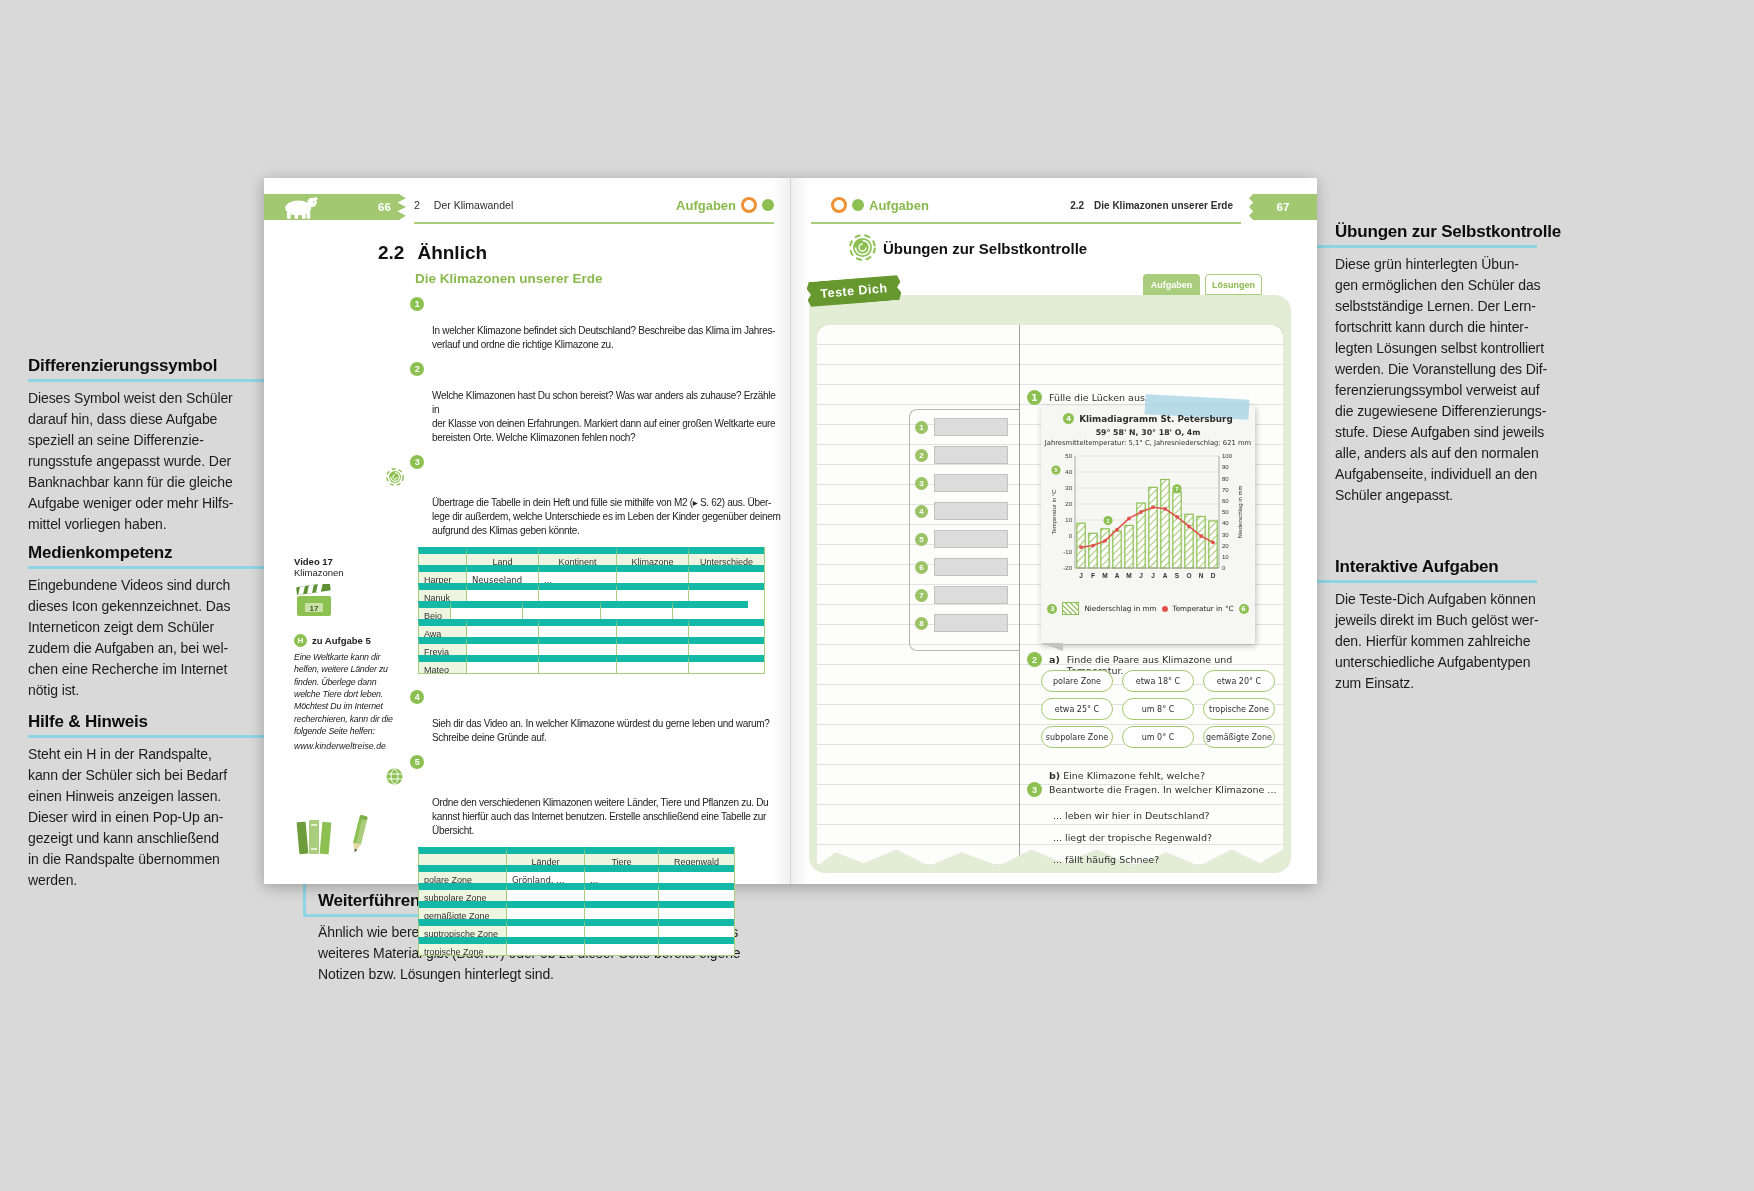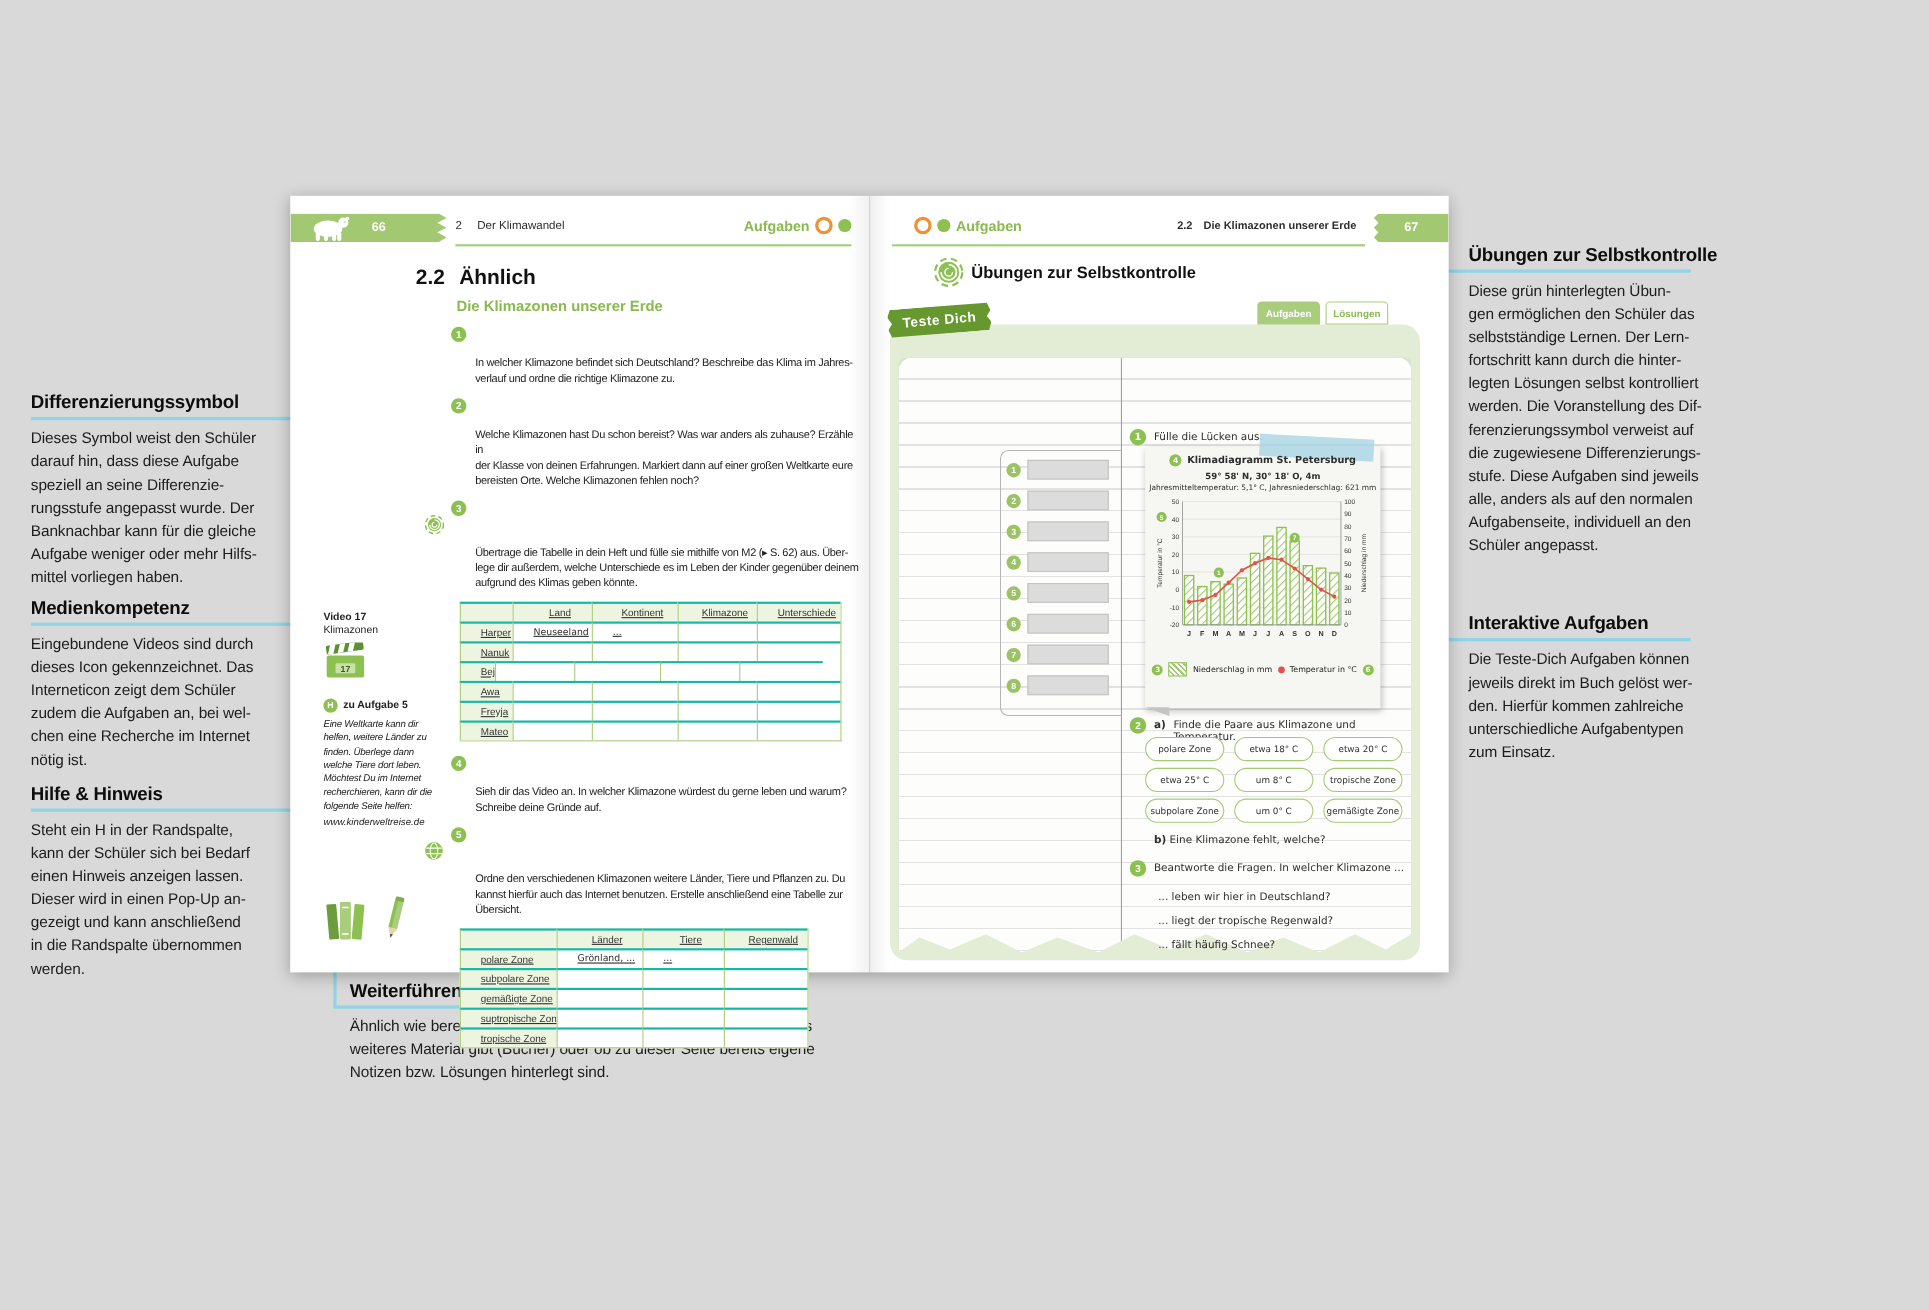--- a/index.html
+++ b/index.html
@@ -8,41 +8,41 @@
   .ann-title{position:absolute;font-size:17px;font-weight:bold;color:#0d0d0d;letter-spacing:-.2px;}
   .ann-body{position:absolute;font-size:14px;line-height:1.5;color:#1c1c1c;white-space:pre-line;letter-spacing:-.1px;}
   .bline{position:absolute;background:#8ed6e6;height:3px;}
   .bline.vert{width:3px;}
   
   .page{position:absolute;top:178px;width:526px;height:706px;background:#fff;}
   .lp{left:264px;background:linear-gradient(to left,#f1f1f1,#fff 18px);}
   .rp{left:790px;background:linear-gradient(to right,#efefef,#fff 18px);border-left:1px solid #d5d5d5;}
   .spread-shadow{position:absolute;left:264px;top:178px;width:1052px;height:706px;box-shadow:0 3px 14px rgba(0,0,0,.28);}
   
-  .band{position:absolute;top:16px;height:26px;background:#a3c872;color:#fff;display:flex;align-items:center;}
+  .band{position:absolute;top:16px;height:26px;background:#a3c872;color:#fff;display:flex;align-items:center;gap:40px;}
   .band-left{left:0;width:142px;clip-path:polygon(0 0,95% 0,100% 16%,94% 33%,100% 50%,94% 66%,100% 84%,95% 100%,0 100%);}
   .band-right{right:0;width:68px;clip-path:polygon(6% 0,100% 0,100% 100%,6% 100%,0 84%,6% 66%,0 50%,6% 33%,0 16%);justify-content:center;}
   .band .pgnum{font-size:11.5px;font-weight:bold;color:#fff;}
   .hdr-chap{position:absolute;left:150px;top:21px;font-size:10.5px;color:#2e2e2e;display:flex;gap:14px;}
   .hdr-rule{position:absolute;top:44px;height:1.5px;background:#a9cd7c;}
   .hdr-label{position:absolute;top:19px;display:flex;align-items:center;gap:5px;font-size:13px;font-weight:bold;color:#8ab94e;}
   .circ-o{width:10px;height:10px;border:3px solid #ef9236;border-radius:50%;display:inline-block;}
   .circ-g{width:12px;height:12px;background:#8cc152;border-radius:50%;display:inline-block;}
   .rp-hdr-sec{position:absolute;top:22px;font-size:10px;font-weight:bold;color:#2e2e2e;display:flex;gap:10px;}
   
   .sec{position:absolute;left:114px;top:64px;display:flex;gap:13px;font-size:19px;font-weight:bold;color:#111;}
   .sec-sub{position:absolute;left:151px;top:93px;font-size:13.5px;font-weight:bold;color:#8ab94e;}
   .lp-main{position:absolute;left:146px;top:118px;width:372px;}
   .task{position:relative;padding-left:22px;font-size:10px;letter-spacing:-.3px;line-height:1.4;color:#222;white-space:pre-line;margin-bottom:9px;}
   .gc{display:inline-flex;align-items:center;justify-content:center;background:#8cc152;color:#fff;border-radius:50%;font-weight:bold;}
   .task .tnum{position:absolute;left:0;top:1px;width:14px;height:14px;font-size:9px;}
   .t-icon{position:absolute;left:-24px;top:0;}
   .gt{display:inline-block;border-right:1px solid #a9cd7c;border-bottom:1px solid #a9cd7c;background:#fff;}
   .gt-r{display:flex;}
-  .gt-c{border-left:1px solid #a9cd7c;border-top:2px solid #14b8a6;height:18px;box-sizing:border-box;font-size:9px;color:#333;padding:3px 5px 0 18px;overflow:hidden;white-space:nowrap;text-decoration:underline;}
+  .gt-c{border-left:1px solid #a9cd7c;border-top:7px solid #14b8a6;height:18px;box-sizing:border-box;font-size:9px;color:#333;padding:3px 5px 0 5px;overflow:hidden;white-space:nowrap;}
   .gt-h .gt-c{text-align:center;}
   .gt-f{background:#edf4e0;}
   .hand{font-family:"DejaVu Sans",sans-serif;font-size:8.5px;color:#2e2e2e;}
   #table1{margin:3px 0 12px 8px;}
   #table2{margin:3px 0 0 8px;}
   .lp-margin{position:absolute;left:30px;top:378px;width:112px;color:#222;}
   .mg-b{font-size:9.5px;font-weight:bold;}
   .mg-t{font-size:9.5px;margin-bottom:6px;}
   .mg-hint{display:flex;align-items:center;gap:5px;margin-top:10px;}
   .mg-hint .hc{width:13px;height:13px;font-size:8px;}
@@ -545,21 +545,21 @@
           <div class="pill">etwa 25° C</div>
           <div class="pill">um 8° C</div>
           <div class="pill">tropische Zone</div>
         </div>
         <div class="pill-row">
           <div class="pill">subpolare Zone</div>
           <div class="pill">um 0° C</div>
           <div class="pill">gemäßigte Zone</div>
         </div>
       </div>
-    <div class="rp-b handtx" style="left:258px;top:580px;">
+    <div class="rp-b handtx" style="left:258px;top:592px;">
       <b>b)</b>
       <span>Eine Klimazone fehlt, welche?</span>
     </div>
     <div class="rp-task" style="left:236px;top:604px;width:250px;">
       <span class="gc">3</span>
       <span class="tx handtx">Beantworte die Fragen. In welcher Klimazone ...</span>
     </div>
     <div class="rp-q handtx" style="left:262px;top:632px;">... leben wir hier in Deutschland?</div>
     <div class="rp-q handtx" style="left:262px;top:654px;">... liegt der tropische Regenwald?</div>
     <div class="rp-q handtx" style="left:262px;top:676px;">... fällt häufig Schnee?</div>

